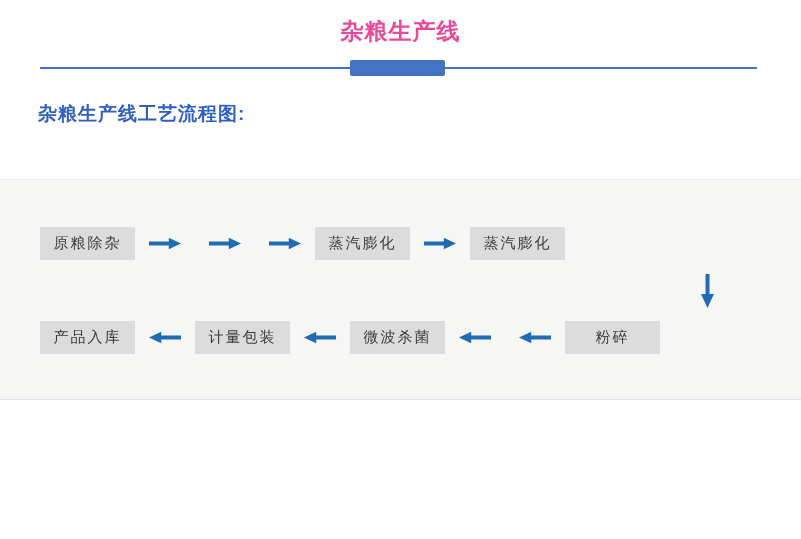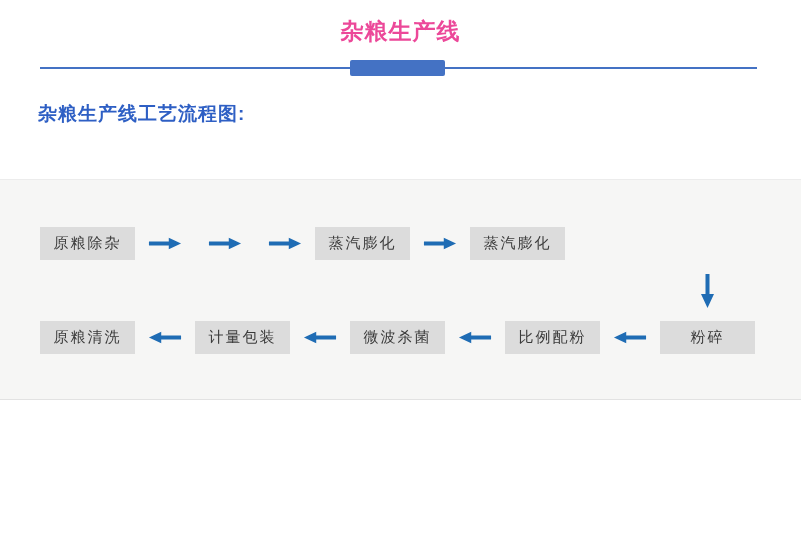--- a/index.html
+++ b/index.html
@@ -148,39 +148,38 @@
 
       <div class="flow-gap">
         <div class="down-cell">
           <svg viewBox="0 0 17 36" aria-hidden="true">
               <path d="M6.5 1 H10.5 V21 H15 L8.5 35 L2 21 H6.5 Z" fill="currentColor"></path>
             </svg>
         </div>
       </div>
 
       <div class="flow-row">
-        <div class="flow-box">原粮清洗</div>
+        <div class="flow-box">产品入库</div>
         <div class="flow-arrow-cell">
           <svg viewBox="0 0 36 18" aria-hidden="true">
               <path d="M35 7 H14 V3 L1 9 L14 15 V11 H35 Z" fill="currentColor"></path>
             </svg>
         </div>
         <div class="flow-box">计量包装</div>
         <div class="flow-arrow-cell">
           <svg viewBox="0 0 36 18" aria-hidden="true">
               <path d="M35 7 H14 V3 L1 9 L14 15 V11 H35 Z" fill="currentColor"></path>
             </svg>
         </div>
         <div class="flow-box">微波杀菌</div>
         <div class="flow-arrow-cell">
           <svg viewBox="0 0 36 18" aria-hidden="true">
               <path d="M35 7 H14 V3 L1 9 L14 15 V11 H35 Z" fill="currentColor"></path>
             </svg>
         </div>
-        <div class="flow-box">比例配粉</div>
         <div class="flow-arrow-cell">
           <svg viewBox="0 0 36 18" aria-hidden="true">
               <path d="M35 7 H14 V3 L1 9 L14 15 V11 H35 Z" fill="currentColor"></path>
             </svg>
         </div>
         <div class="flow-box">粉碎</div>
       </div>
 
     </div>
   </div>

